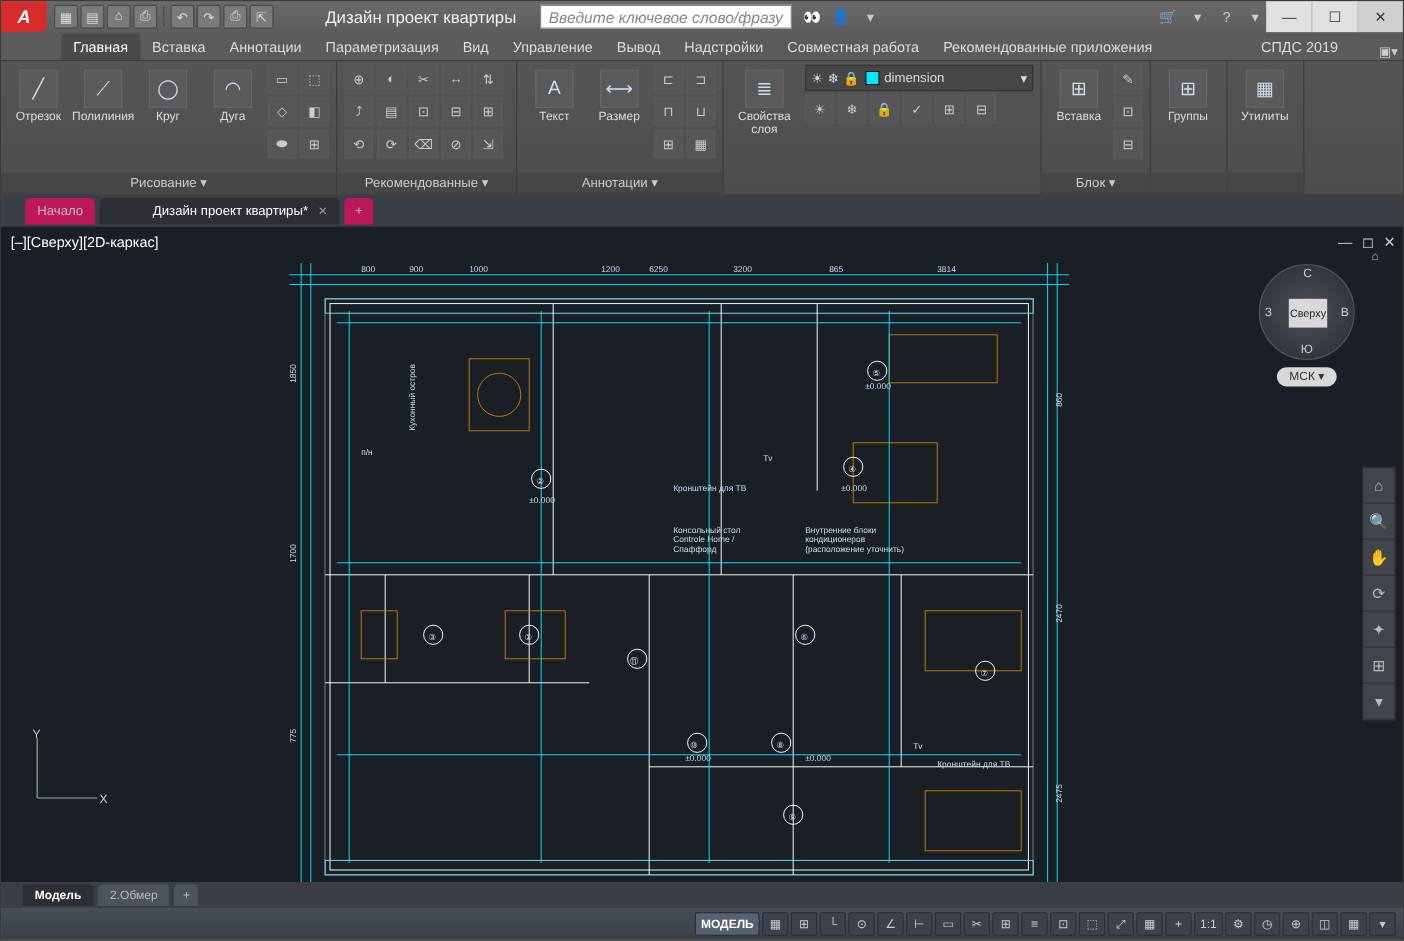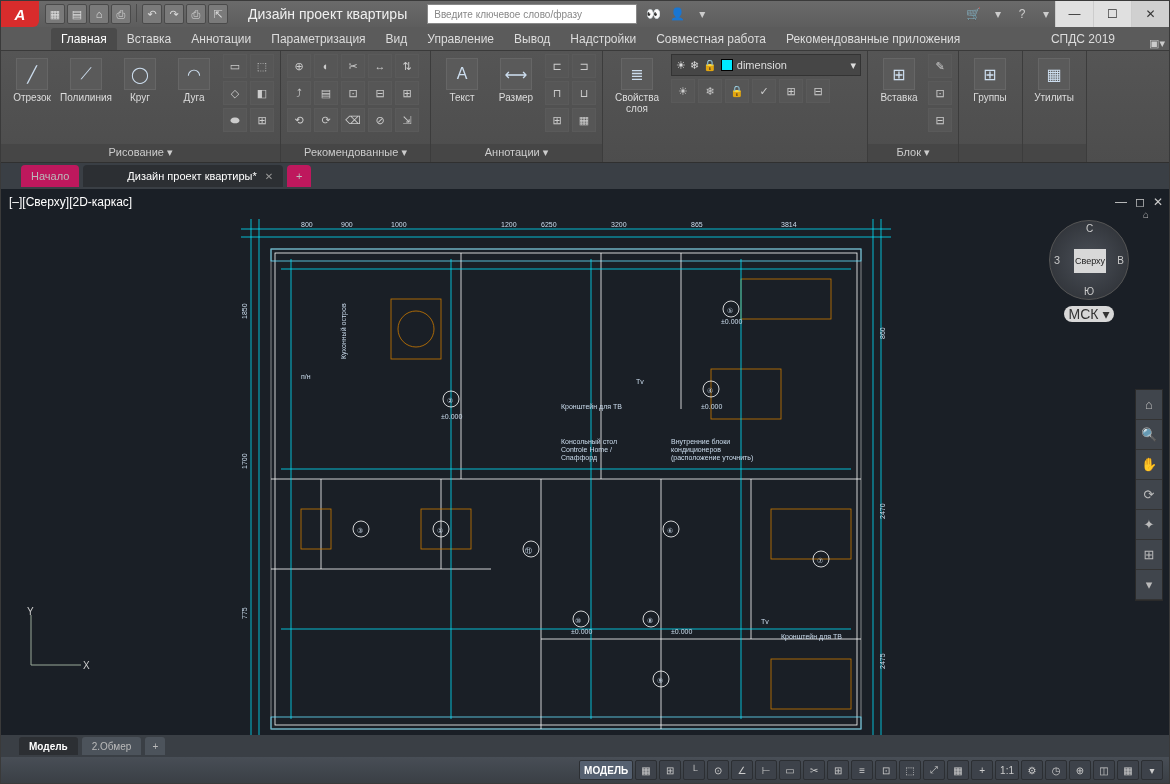--- a/index.html
+++ b/index.html
@@ -6,22 +6,22 @@
 html, body { width: 1170px; height: 784px; overflow: hidden; background: #f0f0f0; }
 
 .window { width: 1170px; height: 784px; display: flex; flex-direction: column; background: #5b5b5b; border: 1px solid #3a3a3a; }
 
 
 .titlebar { height: 26px; background: linear-gradient(#6a6a6a,#5d5d5d); display: flex; align-items: center; color: #e8e8e8; }
 .app-logo { width: 38px; height: 26px; background: #d82c2c; color: #fff; font-weight: bold; font-style: italic; font-size: 15px; display: flex; align-items: center; justify-content: center; border-radius: 0 0 6px 0; }
 .qat { display: flex; gap: 2px; margin-left: 6px; }
 .qat-btn { width: 20px; height: 20px; background: #7a7a7a; border: 1px solid #4a4a4a; border-radius: 2px; display: flex; align-items: center; justify-content: center; font-size: 11px; color: #ddd; }
 .qat-sep { width: 1px; height: 18px; background: #4a4a4a; margin: 0 3px; }
-.title-text { flex: 0 0 auto; margin-left: 20px; color: #f0f0f0; font-size: 14px; }
-.search-box { margin-left: 20px; flex: 0 0 210px; height: 20px; background: #fff; border: 1px solid #888; font-size: 10px; color: #888; padding: 0 6px; display: flex; align-items: center; }
+.title-text { flex: 0 0 auto; margin-left: 43px; color: #f0f0f0; font-size: 14px; }
+.search-box { margin-left: 20px; flex: 0 0 210px; height: 20px; background: #fff; border: 1px solid #888; font-size: 13px; color: #888; font-style: italic; padding: 0 6px; display: flex; align-items: center; }
 .title-icons { display: flex; gap: 6px; margin-left: 8px; }
 .title-icons .ico { width: 18px; height: 18px; font-size: 12px; color: #ccc; display:flex; align-items:center; justify-content:center;}
 .title-spacer { flex: 1; }
 .win-ctrl { display: flex; }
 .win-ctrl div { width: 38px; height: 26px; display: flex; align-items: center; justify-content: center; color: #333; font-size: 12px; background: #e0e0e0; border-left: 1px solid #ccc; }
 .win-ctrl .close { background: #d0d0d0; }
 
 
 .ribbon-tabs { height: 24px; background: #5b5b5b; display: flex; align-items: flex-end; padding-left: 50px; border-bottom: 1px solid #3a3a3a; }
 .rtab { padding: 4px 10px; font-size: 12px; color: #ddd; cursor: pointer; }
@@ -63,21 +63,21 @@
 .txt { fill: #cde; font-size: 7px; }
 
 .ucs { position:absolute; bottom:60px; left:20px; width:70px; height:70px; pointer-events:none;}
 
 
 .navcluster { position:absolute; top:20px; right:20px; width:120px; height:140px; color:#bbb; font-size:10px;}
 .viewcube { width:80px; height:80px; margin:0 auto; position:relative; border-radius:50%; background:radial-gradient(#4a4f57,#2a2d32); border:1px solid #555;}
 .viewcube .face { position:absolute; top:28px; left:24px; width:32px; height:24px; background:#d8d8d8; color:#222; font-size:9px; display:flex; align-items:center; justify-content:center;}
 .viewcube .dir { position:absolute; font-size:10px; color:#ccc;}
 .viewcube .n { top:2px; left:36px;} .viewcube .s { bottom:2px; left:34px;} .viewcube .w { left:4px; top:34px;} .viewcube .e { right:4px; top:34px;}
-.wcs-btn { margin:6px auto 0; width:50px; height:16px; background:#d8d8d8; color:#333; font-size:14px; border-radius:8px; display:flex; align-items:center; justify-content:center;}
+.wcs-btn { margin:6px auto 0; width:50px; height:16px; background:#d8d8d8; color:#333; font-size:10px; border-radius:8px; display:flex; align-items:center; justify-content:center;}
 .canvas-ctrl { position:absolute; top:6px; right:6px; color:#ccc; font-size:12px; display:flex; gap:8px;}
 .navbar { position:absolute; right:6px; top:200px; width:28px; background:#40454c; border:1px solid #2a2a2a; display:flex; flex-direction:column;}
 .navbar div { height:30px; display:flex; align-items:center; justify-content:center; color:#bbb; font-size:13px; border-bottom:1px solid #333;}
 
 
 .layouttabs { height:22px; background:#3a3f45; display:flex; align-items:center; padding-left:18px; gap:4px;}
 .ltab { height:18px; padding:0 10px; font-size:10px; color:#bbb; background:#4c535b; border-radius:3px 3px 0 0; cursor:pointer; display:flex; align-items:center;}
 .ltab.active { background:#2c2f33; color:#fff; font-weight:bold;}
 .ltab.add { width:20px; justify-content:center;}
 

